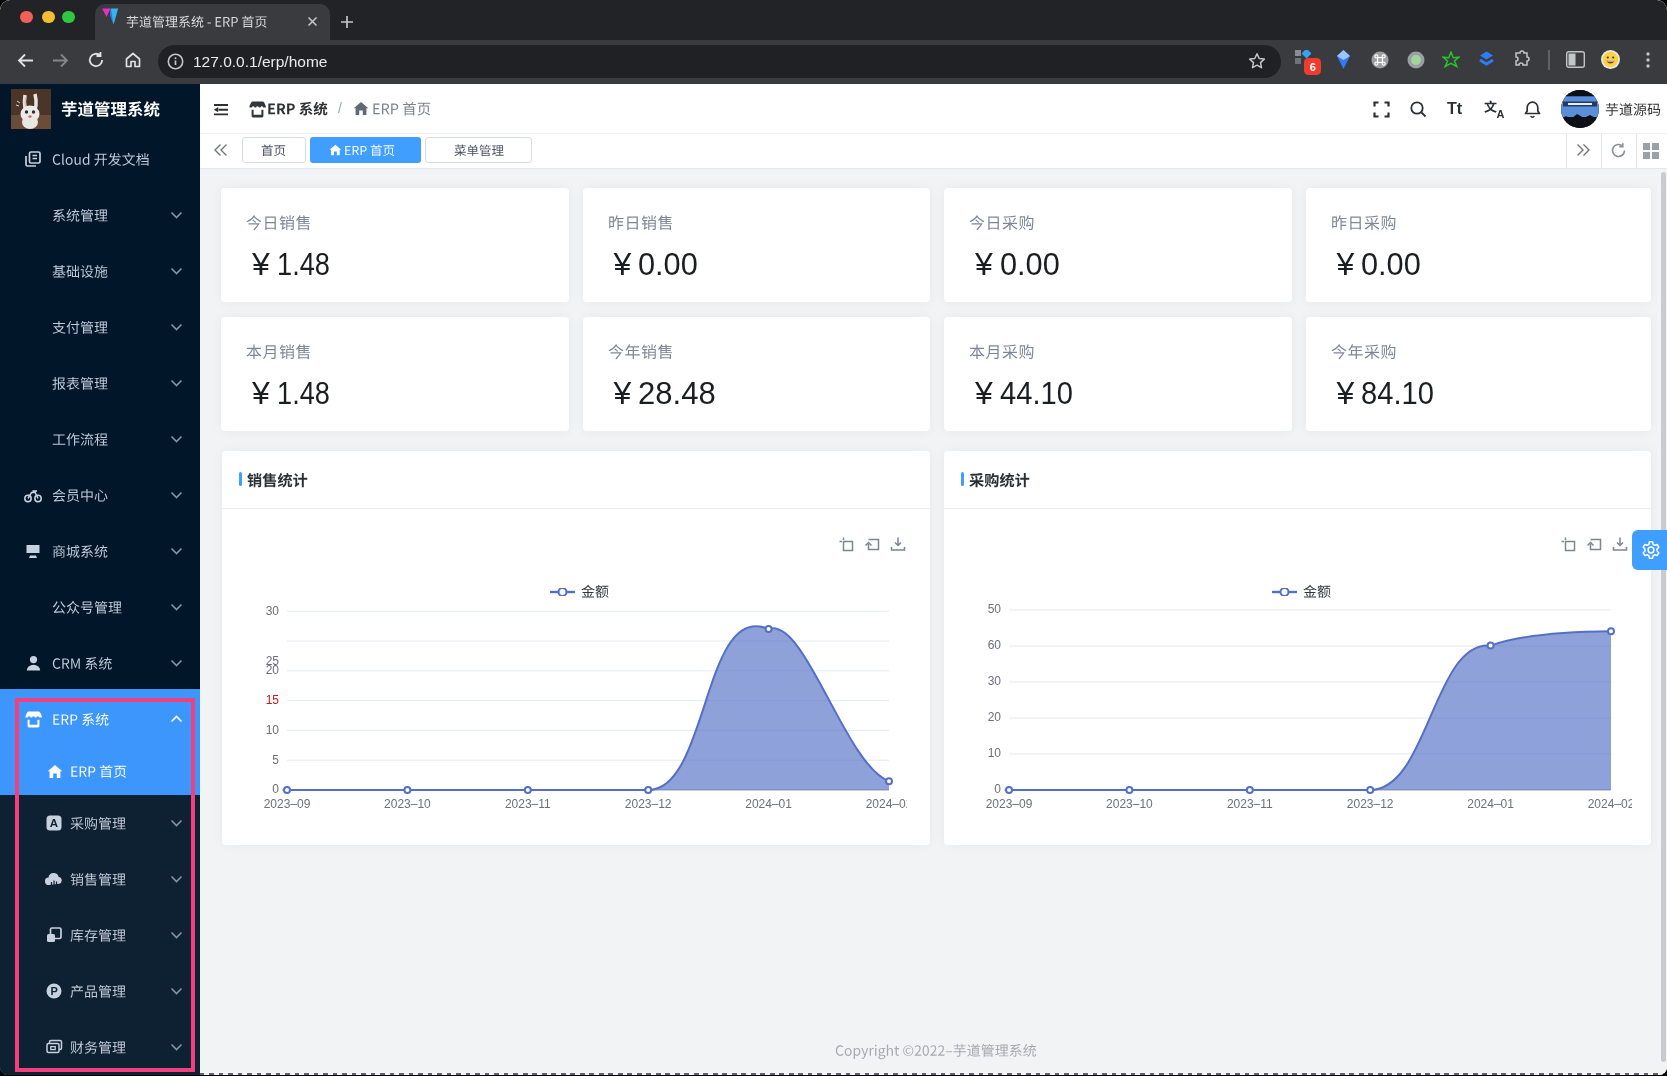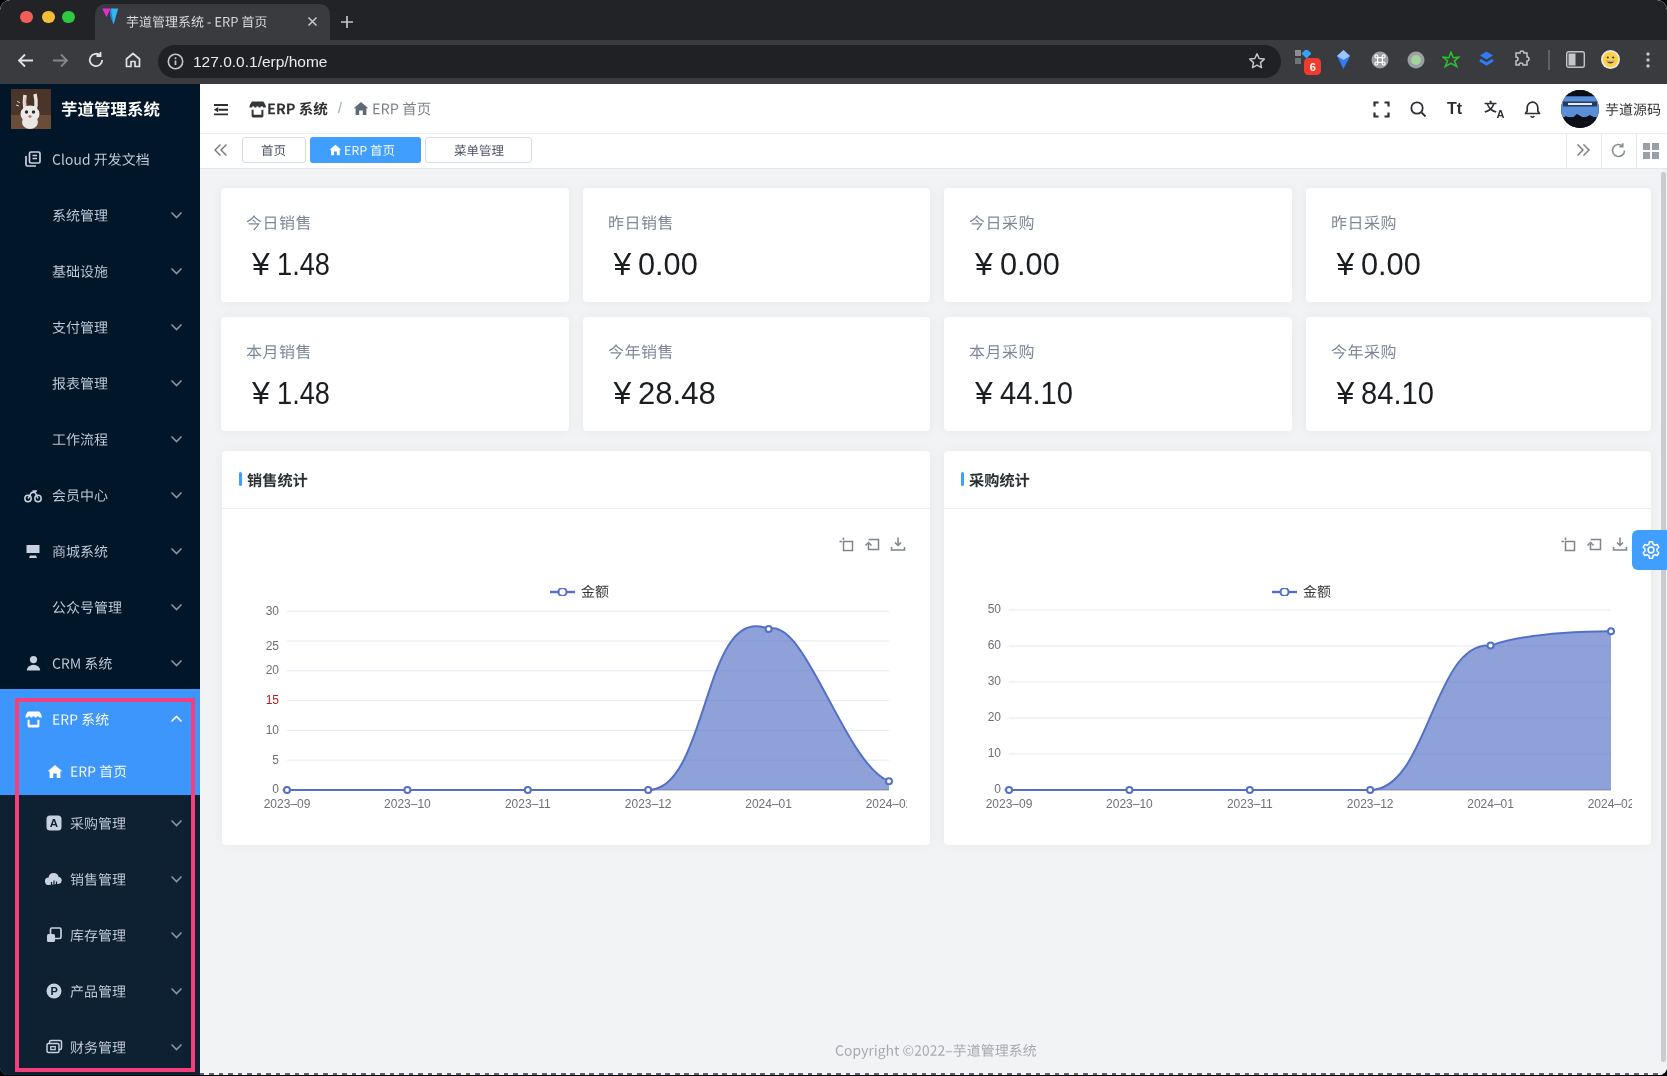--- a/index.html
+++ b/index.html
@@ -720,21 +720,21 @@
       <path d="M0 4 H25" stroke="#5470c6" stroke-width="2.4"></path>
       <circle cx="12.5" cy="4" r="4" fill="#fff" stroke="#5470c6" stroke-width="2"></circle>
     </svg>
 <svg style="position:absolute;left:581.0px;top:581.6px;overflow:visible" width="30.0" height="19.6">
       <g fill="#333639" transform="translate(0,14.70) scale(0.014000,-0.014000)">
         <use href="#gR78" x="0.0"></use>
         <use href="#gR79" x="1000.0"></use>
       </g>
     </svg>
 <div style="position:absolute;right:1388.0px;top:604.5px;font:400 12.0px 'Liberation Sans',sans-serif;color:#6E7079;white-space:pre;line-height:13.4px">30</div>
-<div style="position:absolute;right:1388.0px;top:640px;font:400 12.0px 'Liberation Sans',sans-serif;color:#6E7079;white-space:pre;line-height:13.4px">25</div>
+<div style="position:absolute;right:1388.0px;top:655px;font:400 12.0px 'Liberation Sans',sans-serif;color:#6E7079;white-space:pre;line-height:13.4px">25</div>
 <div style="position:absolute;right:1388.0px;top:664.1px;font:400 12.0px 'Liberation Sans',sans-serif;color:#6E7079;white-space:pre;line-height:13.4px">20</div>
 <div style="position:absolute;right:1388.0px;top:693.9px;font:400 12.0px 'Liberation Sans',sans-serif;color:#b91c1c;white-space:pre;line-height:13.4px">15</div>
 <div style="position:absolute;right:1388.0px;top:723.7px;font:400 12.0px 'Liberation Sans',sans-serif;color:#6E7079;white-space:pre;line-height:13.4px">10</div>
 <div style="position:absolute;right:1388.0px;top:753.5px;font:400 12.0px 'Liberation Sans',sans-serif;color:#6E7079;white-space:pre;line-height:13.4px">5</div>
 <div style="position:absolute;right:1388.0px;top:783.3px;font:400 12.0px 'Liberation Sans',sans-serif;color:#6E7079;white-space:pre;line-height:13.4px">0</div>
 <svg style="position:absolute;left:222.0px;top:451.0px;" width="685.0" height="394.0" viewBox="0 0 685.0 394.0">
       <path d="M65.0 160.20 H667.0" stroke="#e4e8f1" stroke-width="1"></path>
       <path d="M65.0 190.00 H667.0" stroke="#e4e8f1" stroke-width="1"></path>
       <path d="M65.0 219.80 H667.0" stroke="#e4e8f1" stroke-width="1"></path>
       <path d="M65.0 249.60 H667.0" stroke="#e4e8f1" stroke-width="1"></path>

